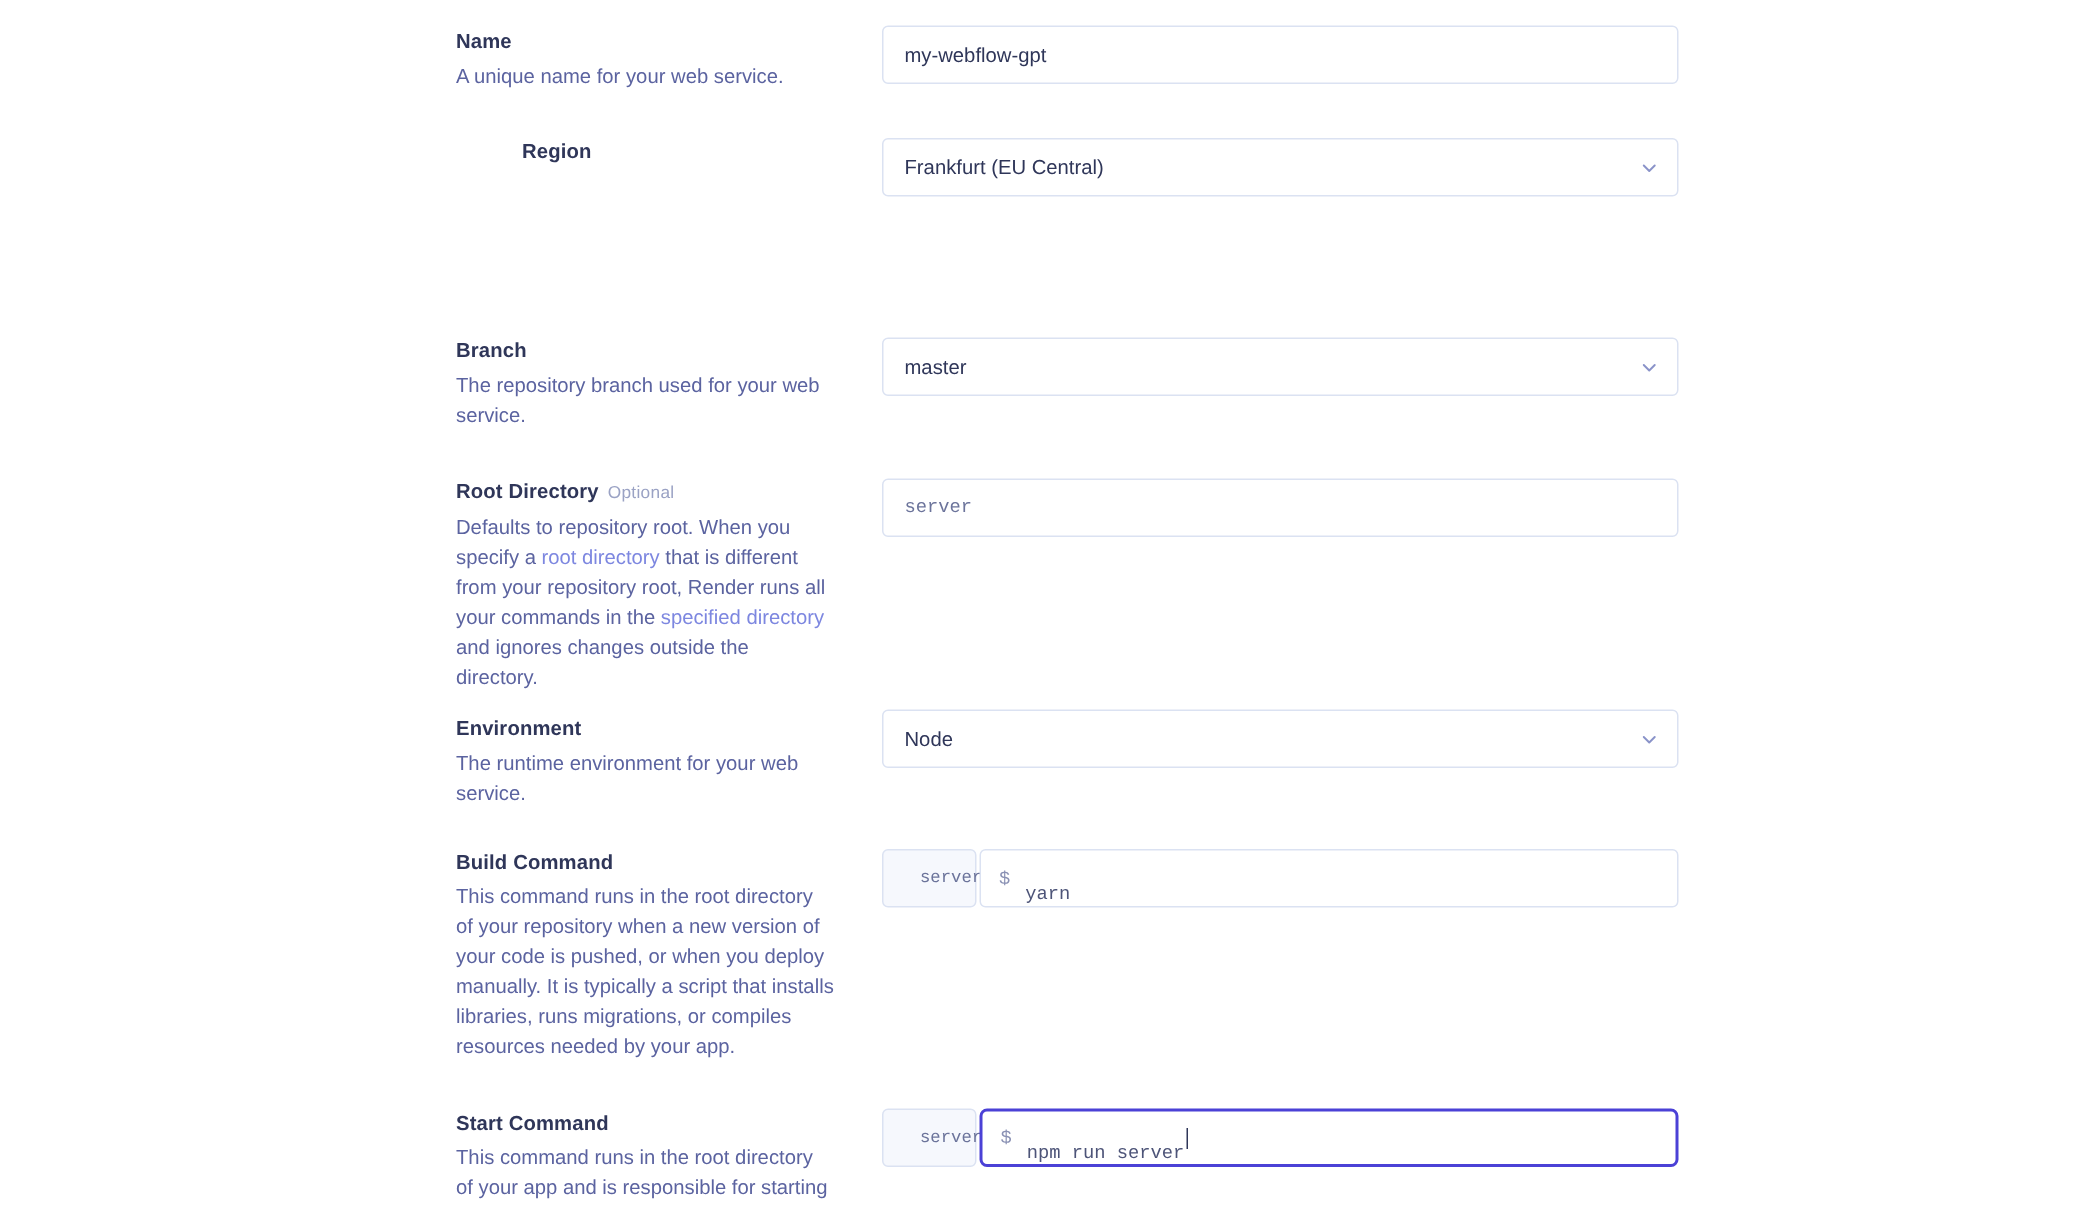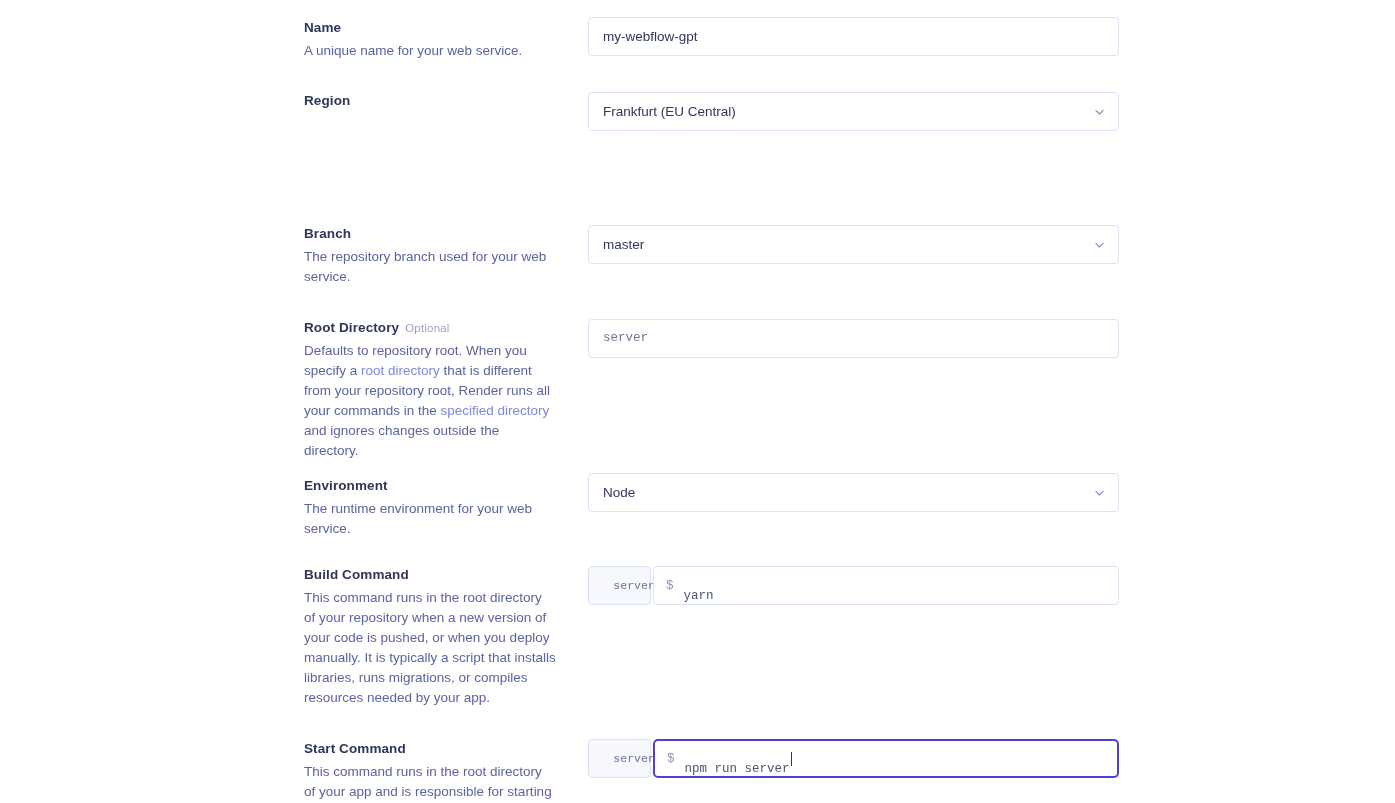--- a/index.html
+++ b/index.html
@@ -203,21 +203,21 @@
       <div class="labelcol" style="top:2px;">
         <div class="field-title">Name</div>
         <div class="field-desc">A unique name for your web service.</div>
       </div>
       <div class="controlcol">
         <div class="text-input">my-webflow-gpt</div>
       </div>
     </div>
 
     <div class="row" style="top:92px;">
-      <div class="labelcol" style="top:0px;">
+      <div class="labelcol" style="top:0px;margin-left:44px;">
         <div class="field-title">Region</div>
       </div>
       <div class="controlcol">
         <div class="select-wrap">
           <div class="select-input">Frankfurt (EU Central)</div>
           <span class="chevron">
             <svg viewBox="0 0 16 16" width="13" height="13" aria-hidden="true">
                 <path d="M3.5 6 L8 10.5 L12.5 6" fill="none" stroke="#8a93c9" stroke-width="1.6" stroke-linecap="round" stroke-linejoin="round"></path>
               </svg>
           </span>

